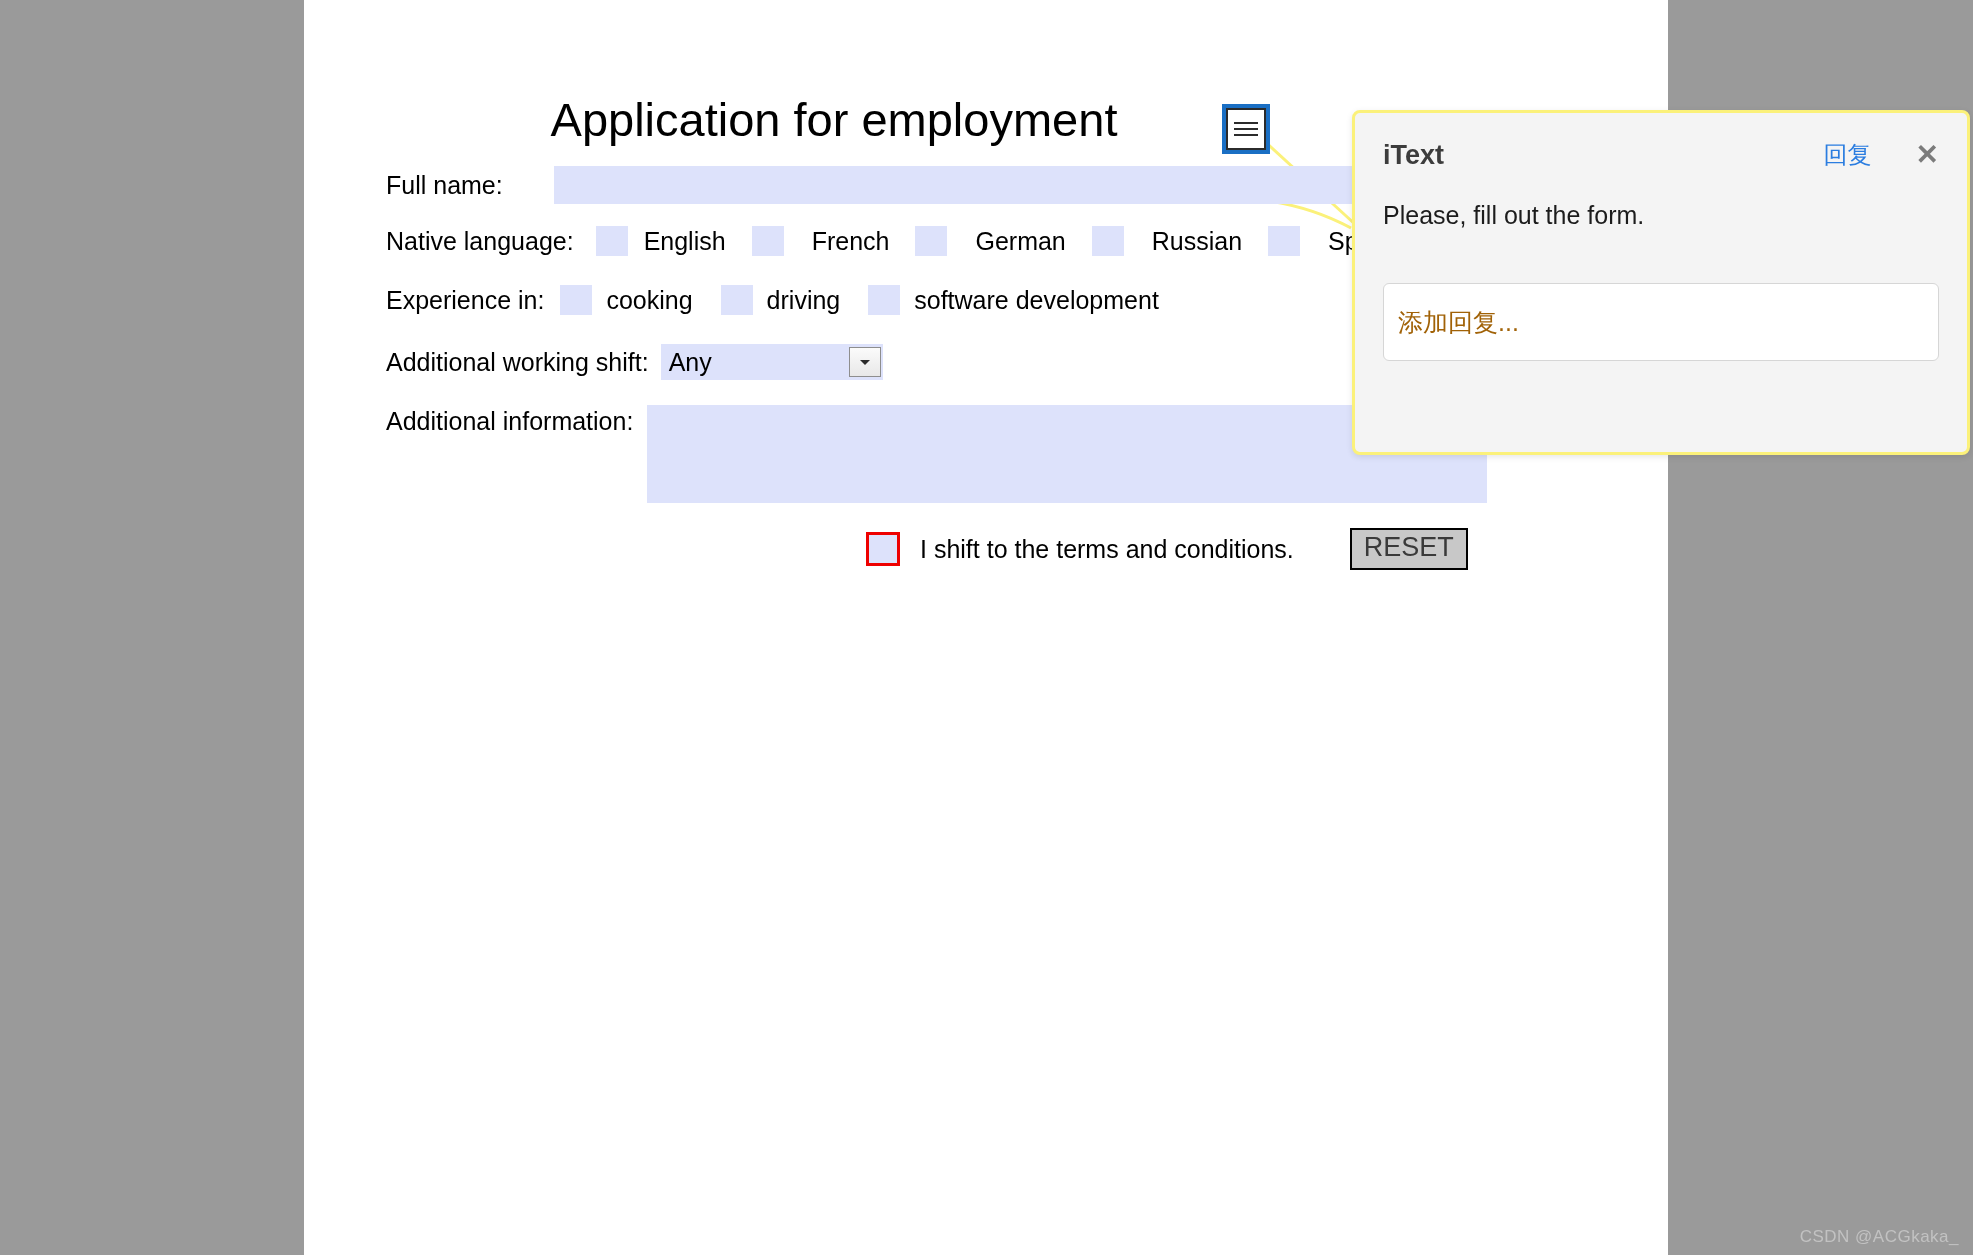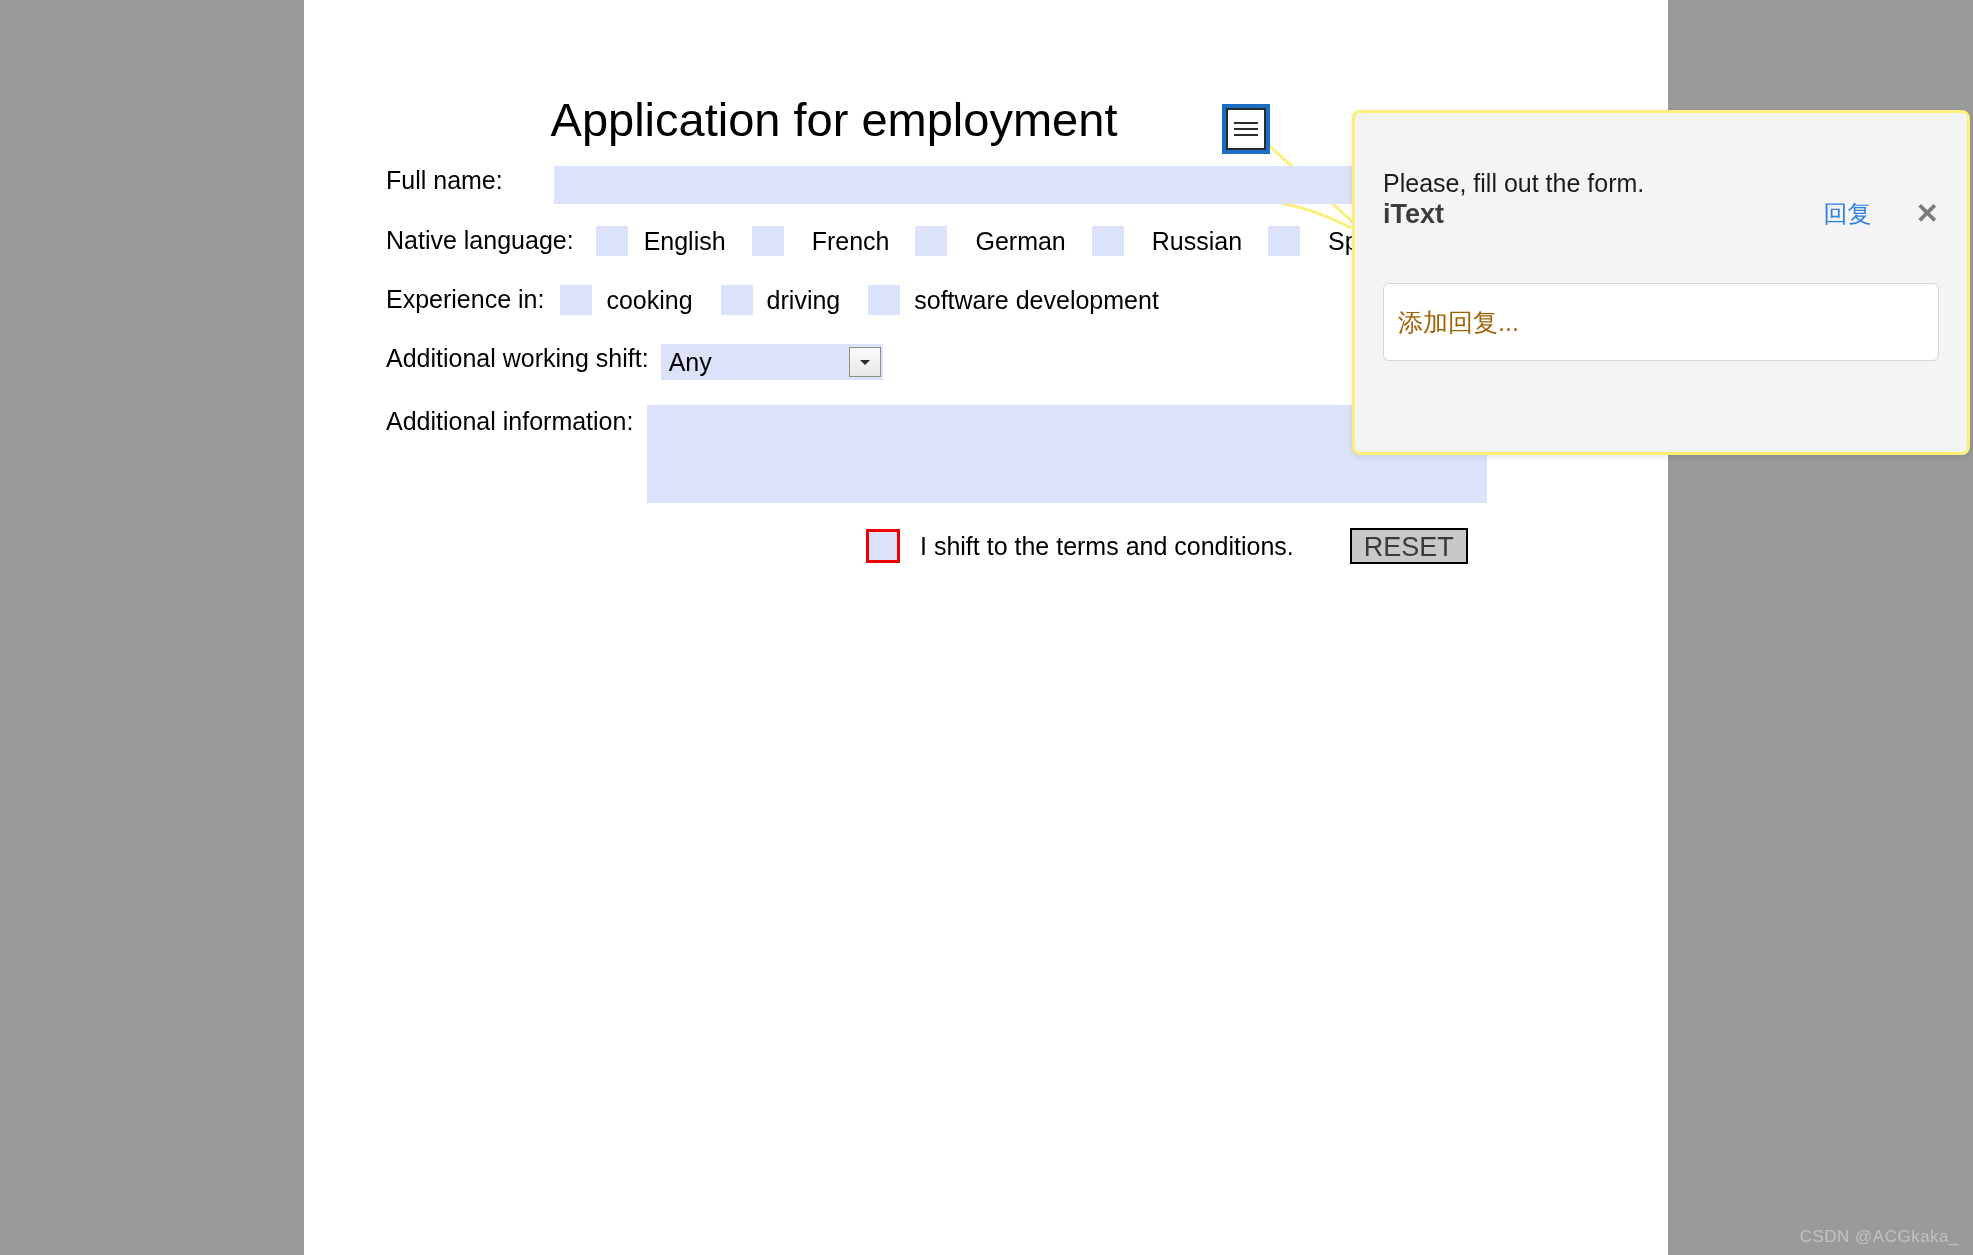--- a/index.html
+++ b/index.html
@@ -84,21 +84,21 @@
     top: 130px;
     width: 160px;
     height: 150px;
     pointer-events: none;
   }
 
   
   .form-row {
     position: absolute;
     display: flex;
-    align-items: flex-start;
+    align-items: center;
     font-size: 25px;
     color: #000000;
     white-space: nowrap;
   }
   .field-label { color: #000; }
 
   .pdf-text-field {
     background: #dde2fb;
     border: 0;
     height: 36px;
@@ -193,21 +193,21 @@
     border: 3px solid #ee0000;
     box-sizing: border-box;
     margin-right: 20px;
     cursor: pointer;
   }
   #reset-button {
     margin-left: 56px;
     background: #c8c8c8;
     border: 2px solid #000000;
     box-sizing: border-box;
-    padding: 3px 12px 1px;
+    padding: 3px 12px 7px;
     font-size: 27px;
     color: #3a3a3a;
     cursor: pointer;
     line-height: 1.05;
   }
 
   
   #annot-popup {
     position: absolute;
     left: 1352px;
@@ -364,26 +364,26 @@
   <div class="pdf-text-field" id="additional-input"></div>
 </div>
 
 <div id="row-agree">
   <span id="agree-checkbox"></span>
   <span>I shift to the terms and conditions.</span>
   <span id="reset-button">RESET</span>
 </div>
 
 <div id="annot-popup">
-  <div id="popup-body">Please, fill out the form.</div>
   <div id="popup-header">
     <span id="popup-title">iText</span>
     <span id="popup-header-actions">
       <span id="popup-reply-link">回复</span>
       <span id="popup-close">✕</span>
     </span>
   </div>
+  <div id="popup-body">Please, fill out the form.</div>
   <div id="popup-reply-input">
     <span id="popup-reply-placeholder">添加回复...</span>
   </div>
 </div>
 
 <div id="watermark">CSDN @ACGkaka_</div>
 
 </body></html>

